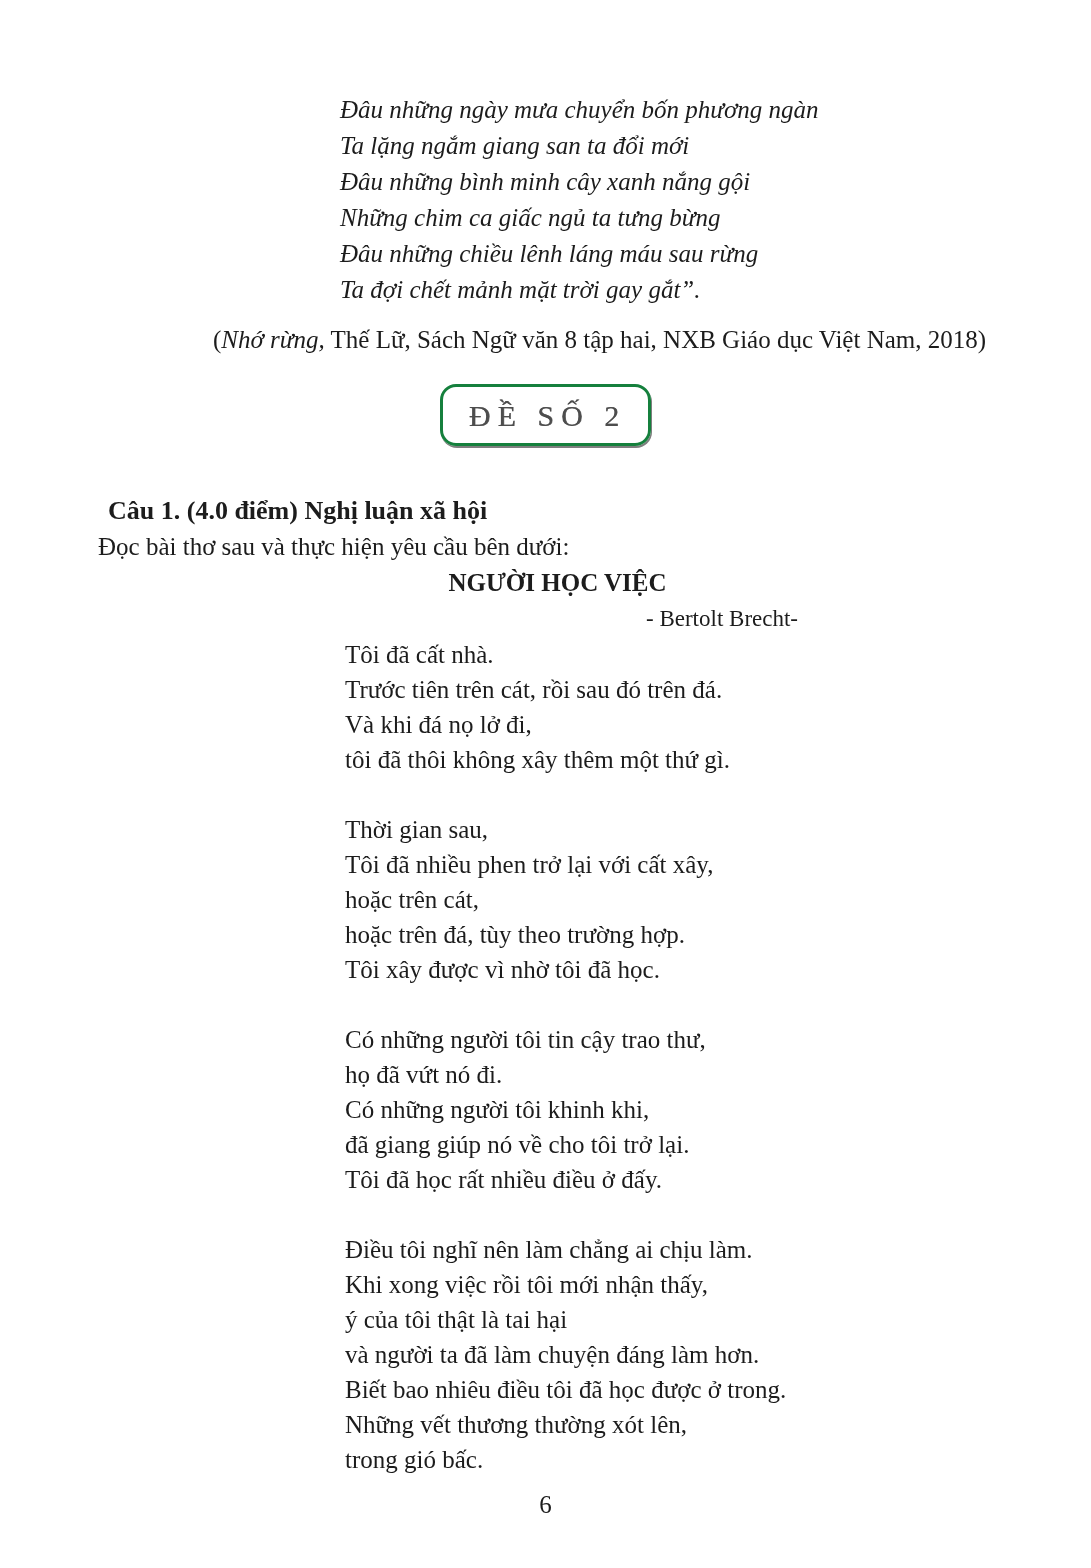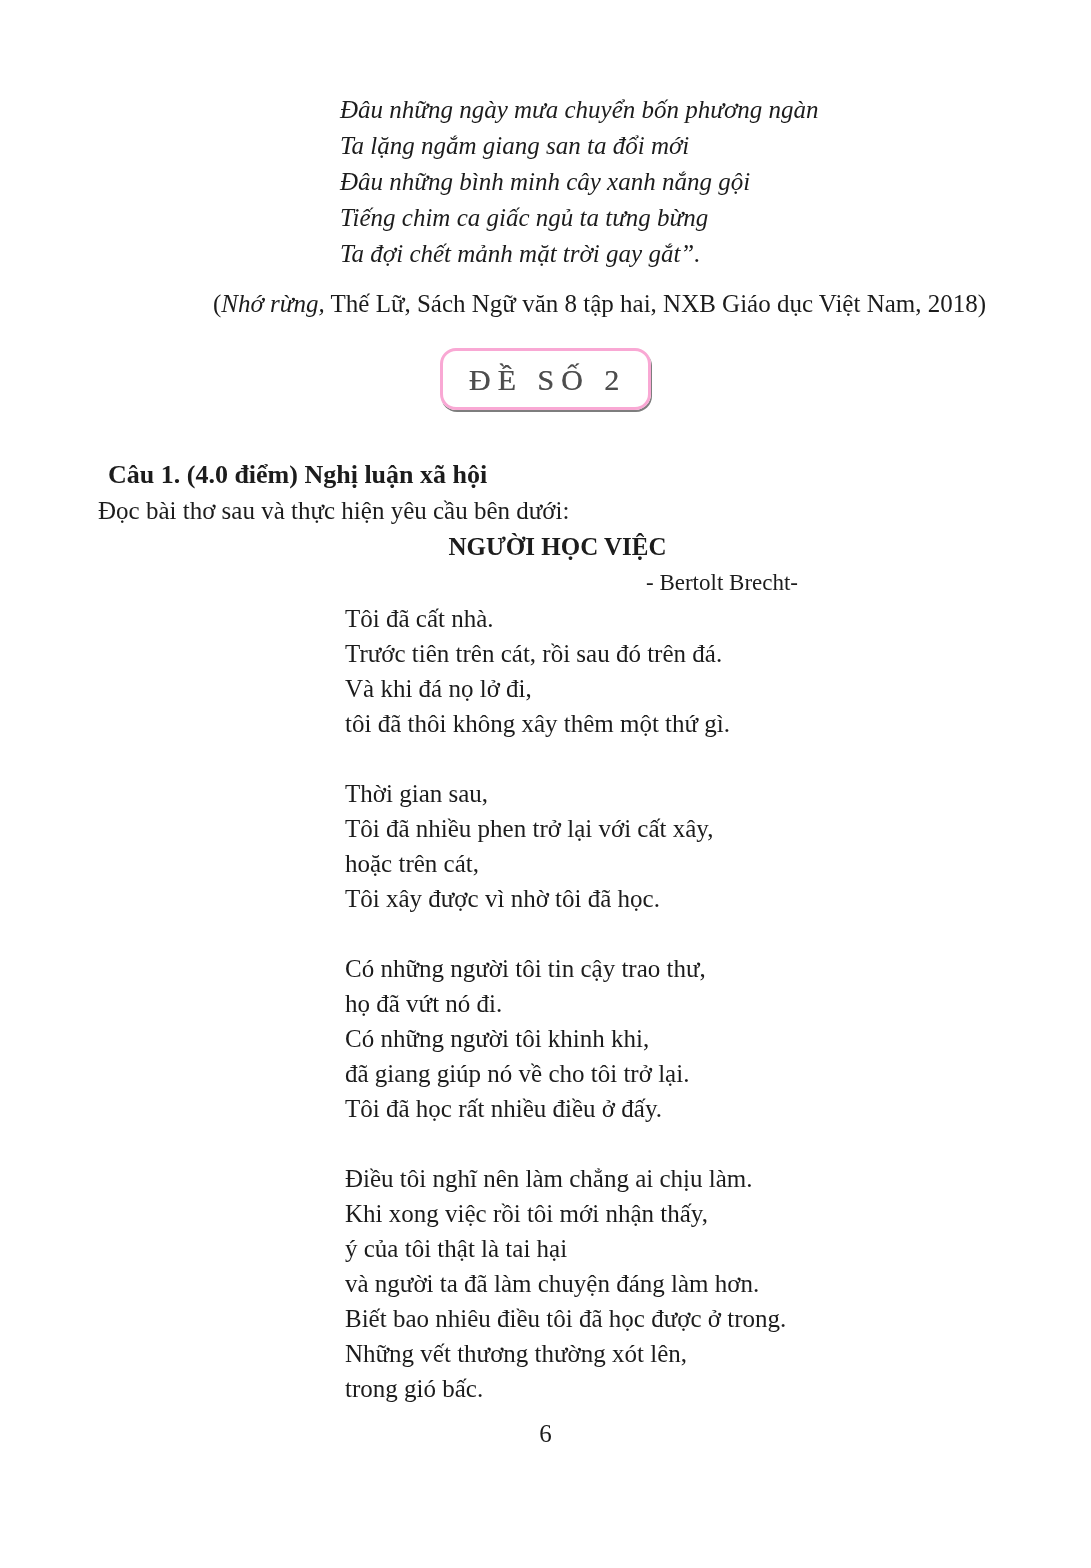--- a/index.html
+++ b/index.html
@@ -29,21 +29,21 @@
     line-height: 36px;
   }
   .source .it { font-style: italic; }
   
   .badge-row {
     margin-top: 26px;
     text-align: center;
   }
   .badge {
     display: inline-block;
-    border: 3px solid #f9a8d4;
+    border: 3px solid #15803d;
     border-radius: 16px;
     box-shadow: 1px 2px 0 rgba(20,20,20,0.55);
     padding: 12px 22px 10px 26px;
     font-size: 30px;
     line-height: 34px;
     letter-spacing: 7px;
     color: #4d4d4d;
     text-shadow: 0.4px 0 0 #7a7a7a;
   }
   
@@ -87,21 +87,22 @@
 </style>
 </head>
 <body>
 
 <div class="page">
 
   <div class="quote">
     <div>Đâu những ngày mưa chuyển bốn phương ngàn</div>
     <div>Ta lặng ngắm giang san ta đổi mới</div>
     <div>Đâu những bình minh cây xanh nắng gội</div>
-    <div>Tiếng chim ca giấc ngủ ta tưng bừng</div>
+    <div>Những chim ca giấc ngủ ta tưng bừng</div>
+    <div>Đâu những chiều lênh láng máu sau rừng</div>
     <div>Ta đợi chết mảnh mặt trời gay gắt”.</div>
   </div>
 
   <div class="source"><span>(</span><span class="it">Nhớ rừng,</span><span> Thế Lữ, Sách Ngữ văn 8 tập hai, NXB Giáo dục Việt Nam, 2018)</span></div>
 
   <div class="badge-row">
     <div class="badge">ĐỀ SỐ 2</div>
   </div>
 
   <div class="heading">Câu 1. (4.0 điểm) Nghị luận xã hội</div>
@@ -113,20 +114,21 @@
     <div class="stanza">
       <div>Tôi đã cất nhà.</div>
       <div>Trước tiên trên cát, rồi sau đó trên đá.</div>
       <div>Và khi đá nọ lở đi,</div>
       <div>tôi đã thôi không xây thêm một thứ gì.</div>
     </div>
     <div class="stanza">
       <div>Thời gian sau,</div>
       <div>Tôi đã nhiều phen trở lại với cất xây,</div>
       <div>hoặc trên cát,</div>
+      <div>hoặc trên đá, tùy theo trường hợp.</div>
       <div>Tôi xây được vì nhờ tôi đã học.</div>
     </div>
     <div class="stanza">
       <div>Có những người tôi tin cậy trao thư,</div>
       <div>họ đã vứt nó đi.</div>
       <div>Có những người tôi khinh khi,</div>
       <div>đã giang giúp nó về cho tôi trở lại.</div>
       <div>Tôi đã học rất nhiều điều ở đấy.</div>
     </div>
     <div class="stanza">

